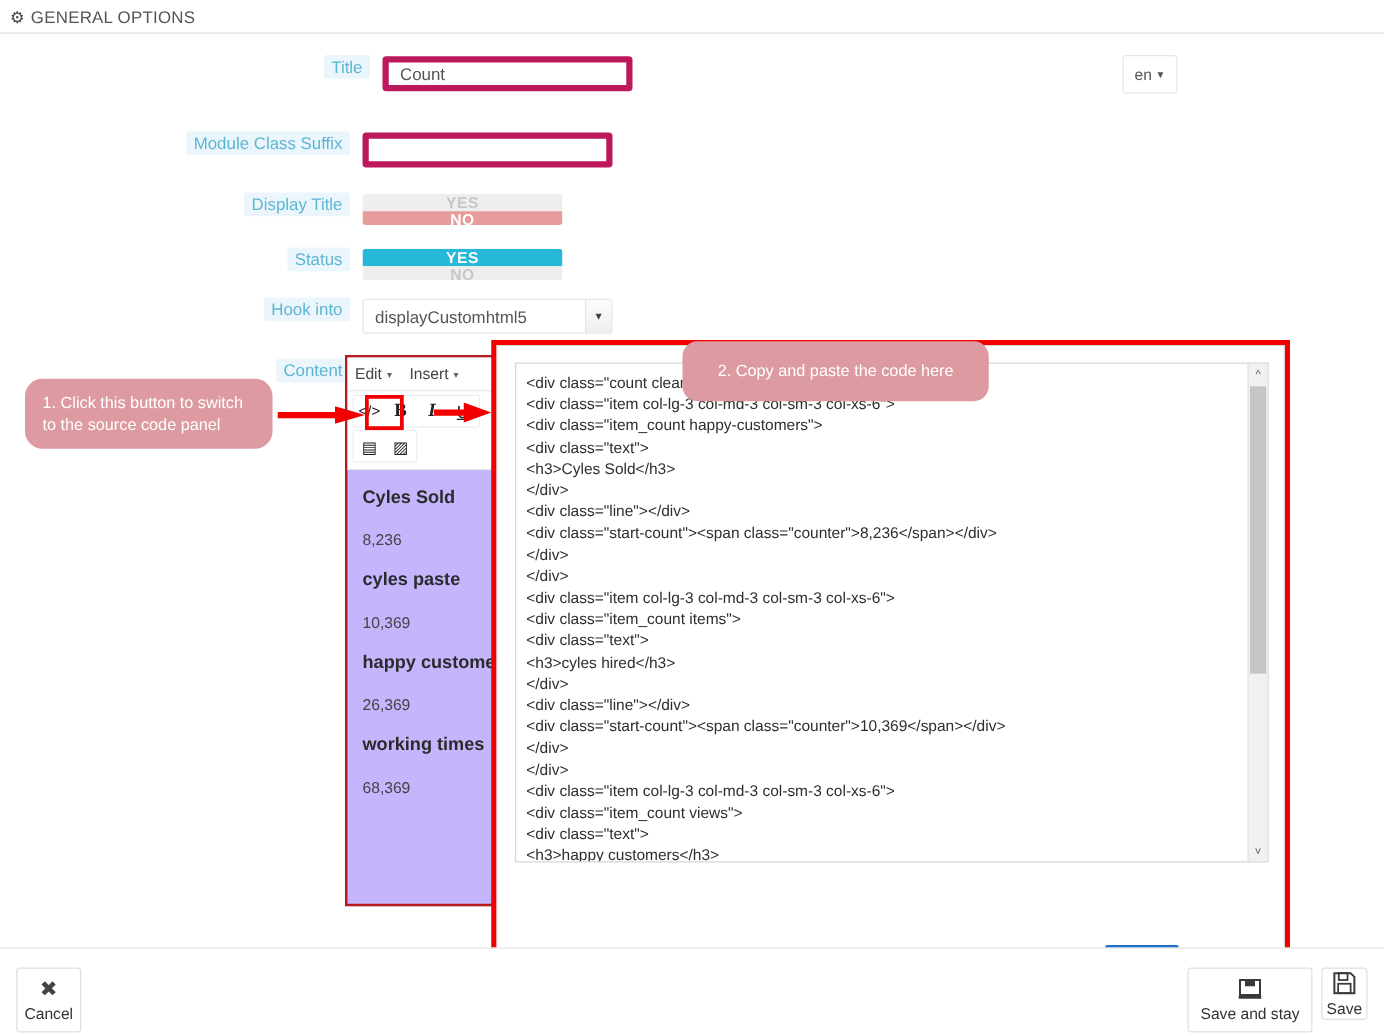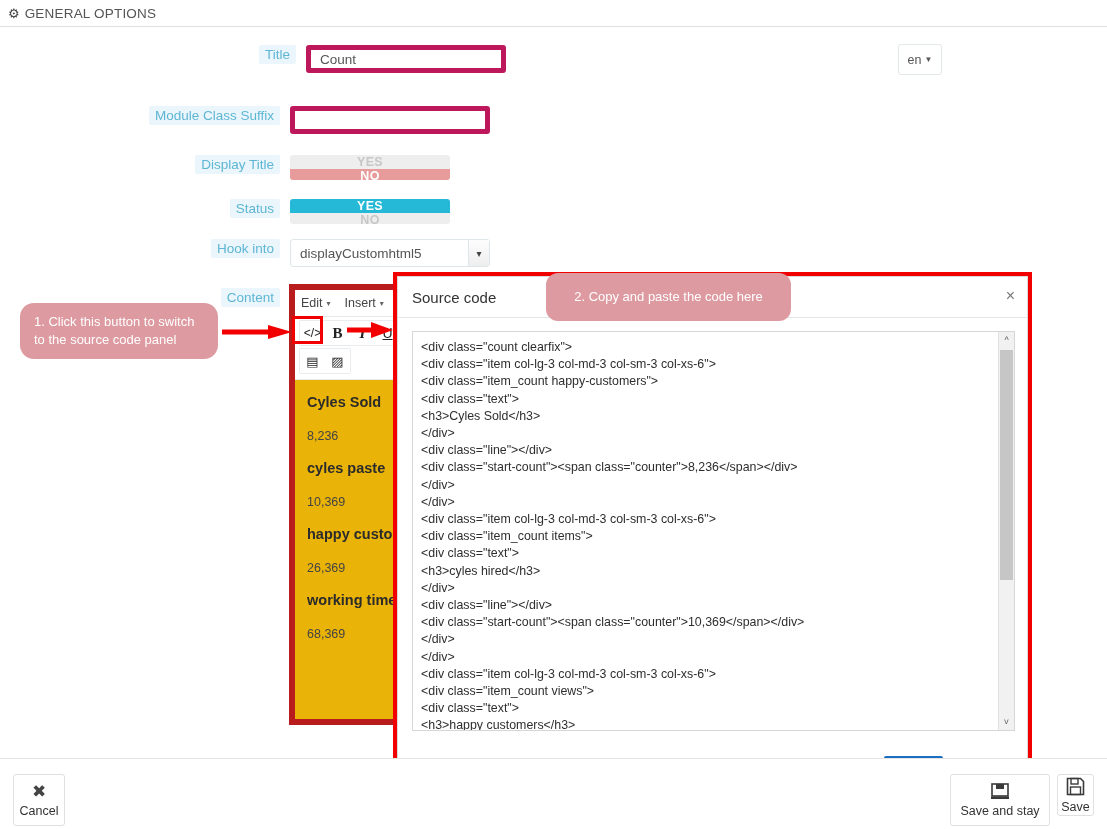--- a/index.html
+++ b/index.html
@@ -69,22 +69,22 @@
   .lang-btn {
     position: absolute; right: 165px; top: 44px; width: 44px; height: 31px;
     border: 1px solid #e3e8ea; border-radius: 3px; background: #fff;
     display: flex; align-items: center; justify-content: center; gap: 3px;
     font-size: 12.5px; color: #555;
   }
   .lang-caret { font-size: 8px; color: #555; }
 
   
   .editor {
-    position: absolute; left: 289px; top: 284px; width: 200px; height: 441px;
-    border: 6px solid #b91c1c; background: #eab308;
+    position: absolute; left: 276px; top: 284px; width: 200px; height: 441px;
+    border: 2px solid #b91c1c; background: #c4b5fd;
   }
   .editor-menubar {
     height: 27px; border-bottom: 1px solid #e6eaec; display: flex; align-items: center;
     padding-left: 6px; gap: 14px; background: #fff;
   }
   .menu-item { font-size: 12.5px; color: #444; display: flex; align-items: center; gap: 4px; }
   .menu-caret { font-size: 8px; color: #666; }
 
   .editor-toolbar {
     border-bottom: 1px solid #e6eaec; padding: 3px 4px; background: #fff;
@@ -301,24 +301,20 @@
       <h3 class="ed-h3">happy customers</h3>
       <p class="ed-num">26,369</p>
       <h3 class="ed-h3">working times</h3>
       <p class="ed-num">68,369</p>
     </div>
   </div>
 
   <div class="tb-highlight"></div>
 
   <div class="dialog">
-    <div class="dlg-titlebar">
-      <span class="dlg-title">Source code</span>
-      <span class="dlg-close">×</span>
-    </div>
     <div class="dlg-body">
       <div class="code-area">
         <div class="code-text">&lt;div class="count clearfix"&gt;
 &lt;div class="item col-lg-3 col-md-3 col-sm-3 col-xs-6"&gt;
 &lt;div class="item_count happy-customers"&gt;
 &lt;div class="text"&gt;
 &lt;h3&gt;Cyles Sold&lt;/h3&gt;
 &lt;/div&gt;
 &lt;div class="line"&gt;&lt;/div&gt;
 &lt;div class="start-count"&gt;&lt;span class="counter"&gt;8,236&lt;/span&gt;&lt;/div&gt;

